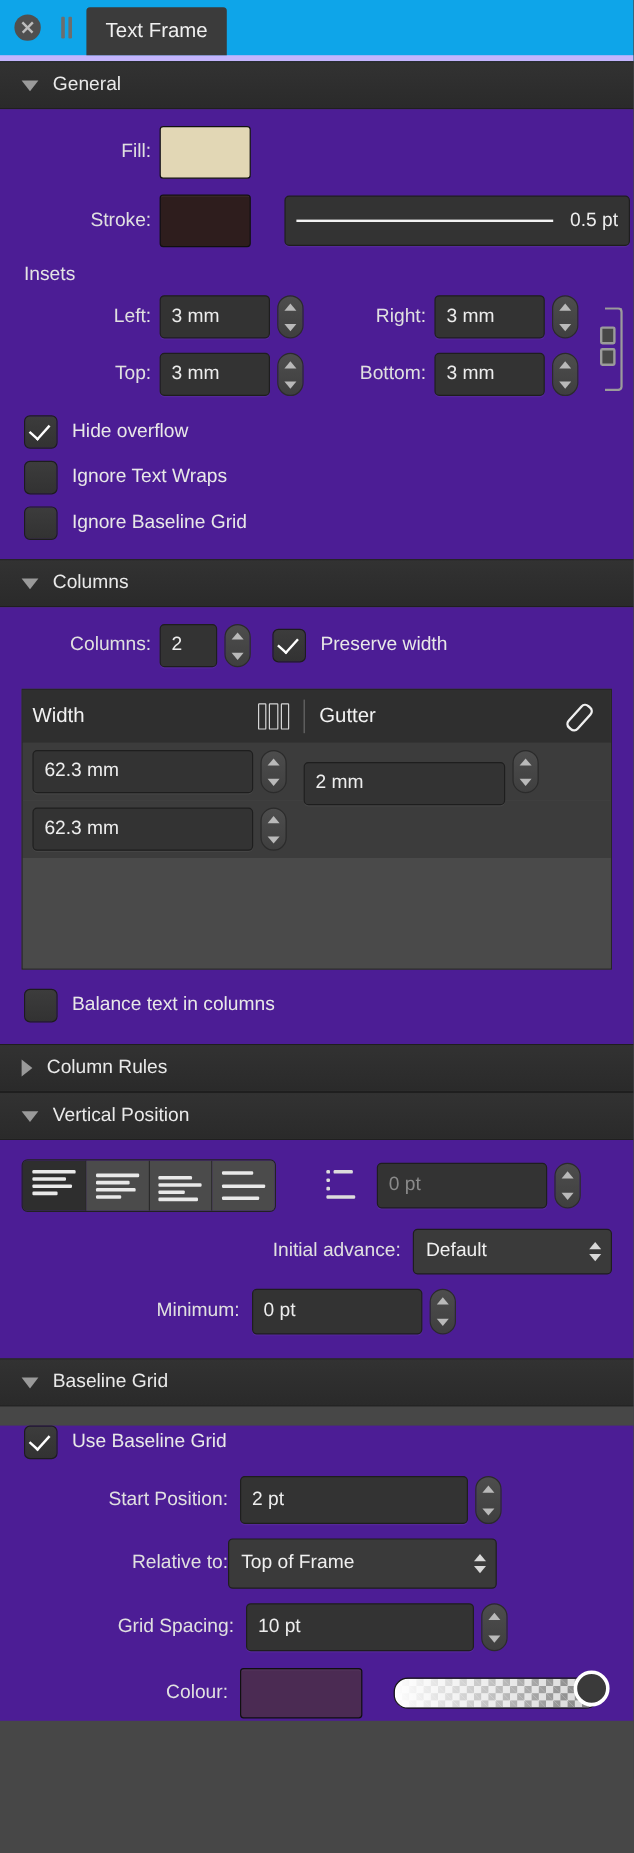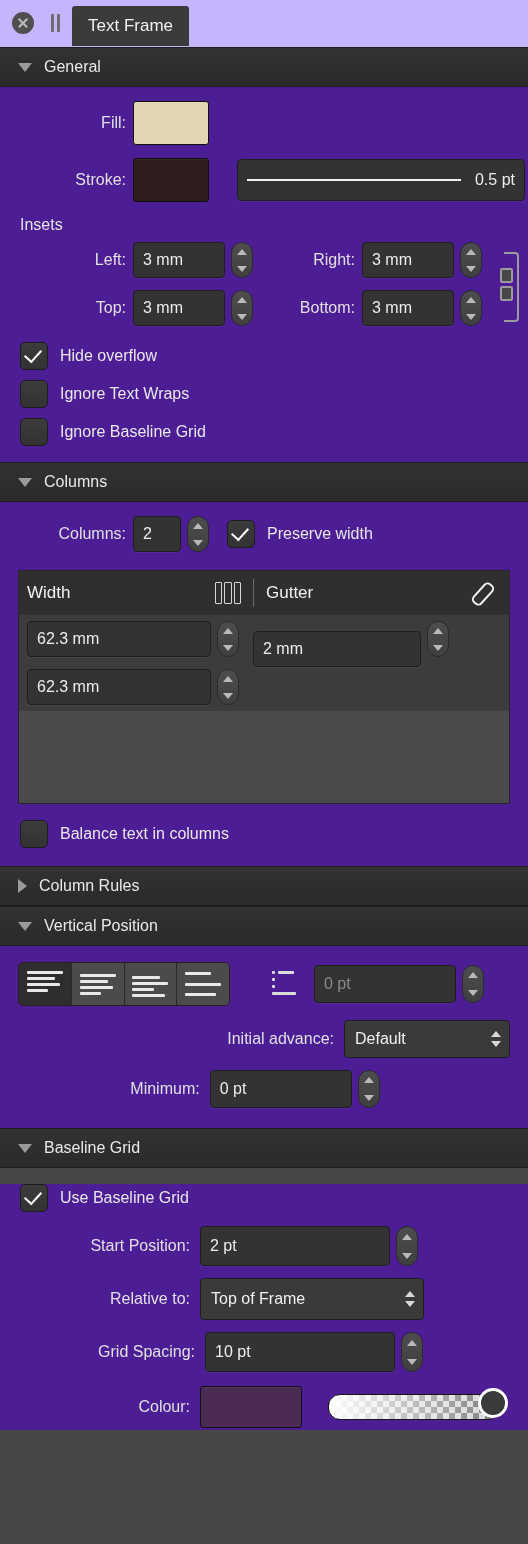--- a/index.html
+++ b/index.html
@@ -6,21 +6,21 @@
   body{
     width:528px;height:1544px;overflow:hidden;
     background:#474747;
     font-family:"Liberation Sans", sans-serif;
     color:#e4e4e4;
     -webkit-font-smoothing:antialiased;
   }
   .panel{width:528px;height:1544px;position:relative;background:#474747;}
 
   
-  .tabbar{height:46px;background:#c4b5fd;display:flex;align-items:flex-end;border-bottom:1px solid #c4b5fd;}
+  .tabbar{height:46px;background:#0ea5e9;display:flex;align-items:flex-end;border-bottom:5px solid #c4b5fd;}
   .tb-icons{display:flex;align-items:center;height:46px;padding:0 10px 0 12px;gap:16px;}
   .close-ico{width:22px;height:22px;border-radius:50%;background:#4f4f4f;position:relative;}
   .close-ico:before,.close-ico:after{content:"";position:absolute;left:5px;top:10px;width:12px;height:1.6px;background:#bdbdbd;}
   .close-ico:before{transform:rotate(45deg);}
   .close-ico:after{transform:rotate(-45deg);}
   .pause-ico{width:12px;height:18px;position:relative;}
   .pause-ico:before,.pause-ico:after{content:"";position:absolute;top:0;width:3px;height:18px;background:#6d6d6d;border-radius:1px;}
   .pause-ico:before{left:1px;}
   .pause-ico:after{left:7px;}
   .tab{height:40px;display:flex;align-items:center;padding:0 16px;background:#3b3b3b;
@@ -392,21 +392,21 @@
         <span>2 pt</span>
       </div>
       <div class="stepper" style="height:40px;">
           <span class="up"></span>
           <span class="dn"></span>
         </div>
     </div>
 
     <div class="row" style="padding:12px 0 0 0;">
       <div class="lbl" style="width:190px;">Relative to:</div>
-      <div class="select" style="width:224px;margin-left:10px;height:42px;">
+      <div class="select" style="width:224px;height:42px;">
         <span>Top of Frame</span>
         <span class="arrows">
             <span class="up"></span>
             <span class="dn"></span>
           </span>
       </div>
     </div>
 
     <div class="row" style="padding:12px 0 0 5px;">
       <div class="lbl" style="width:190px;">Grid Spacing:</div>

